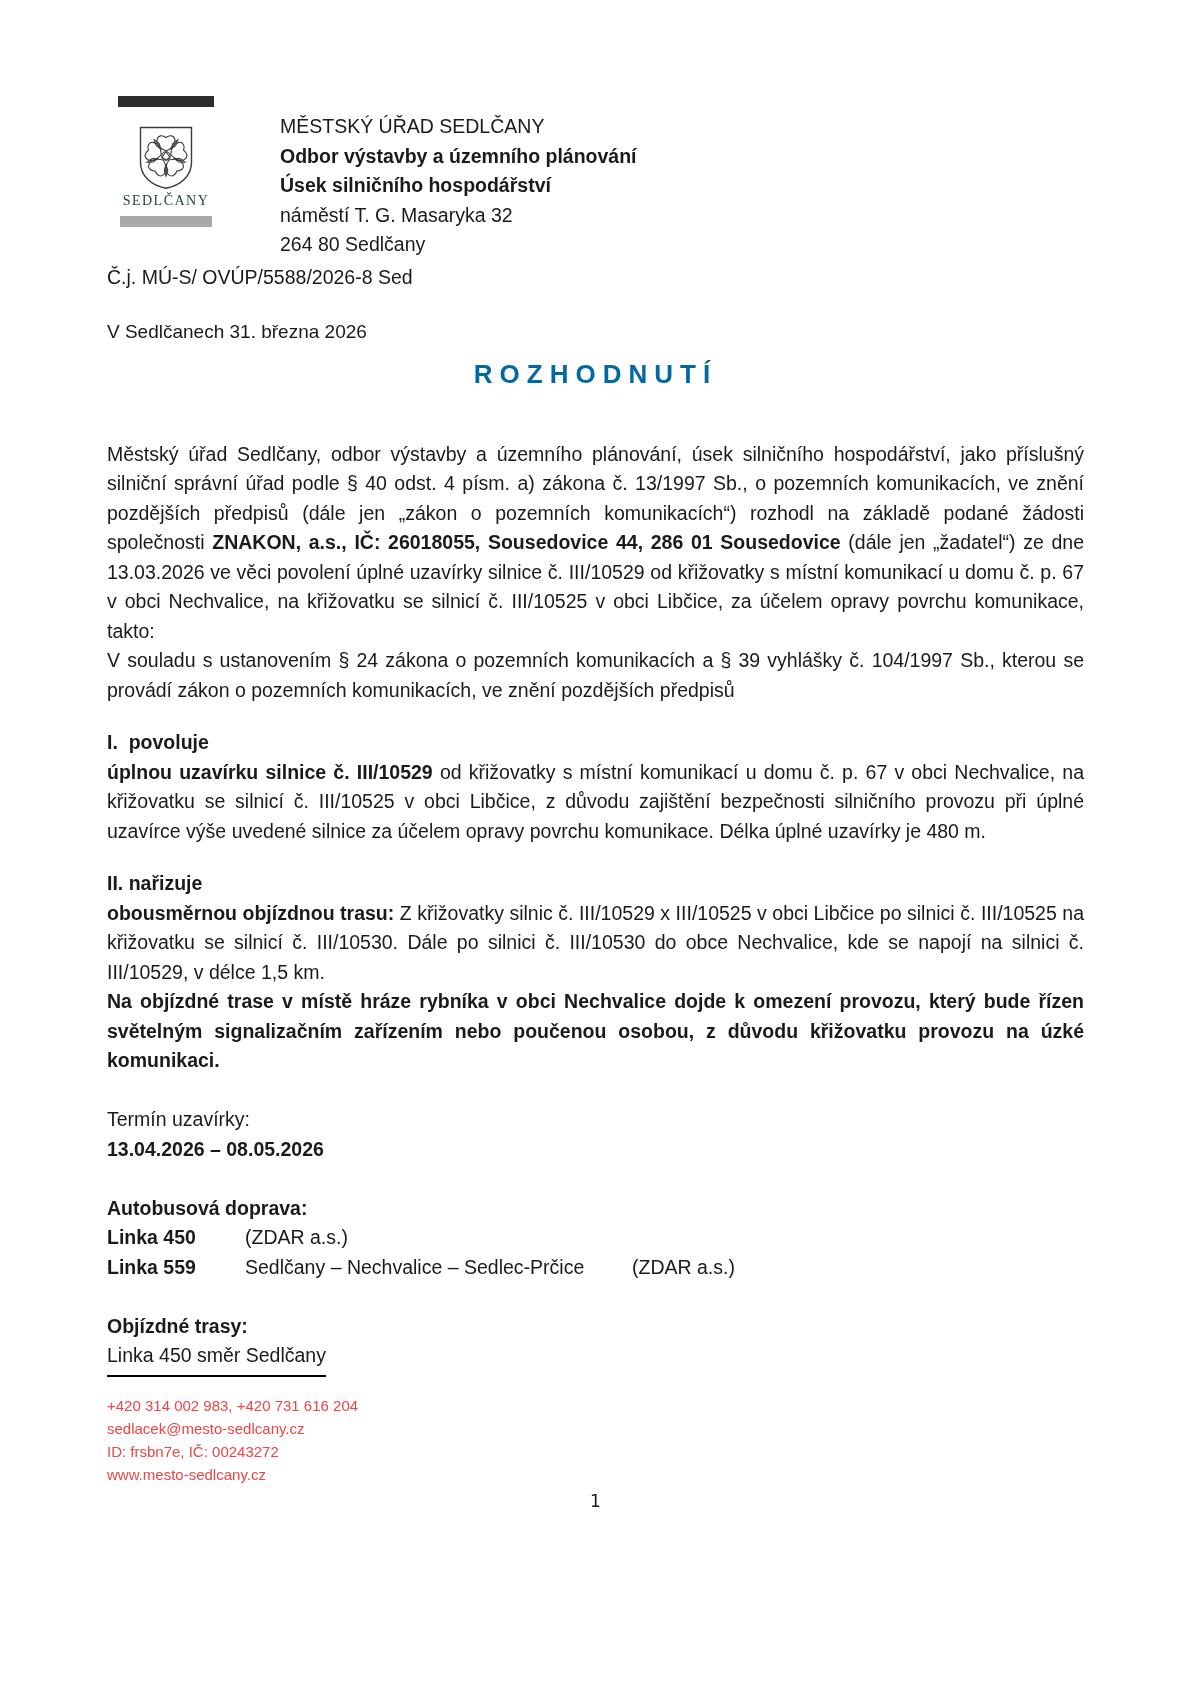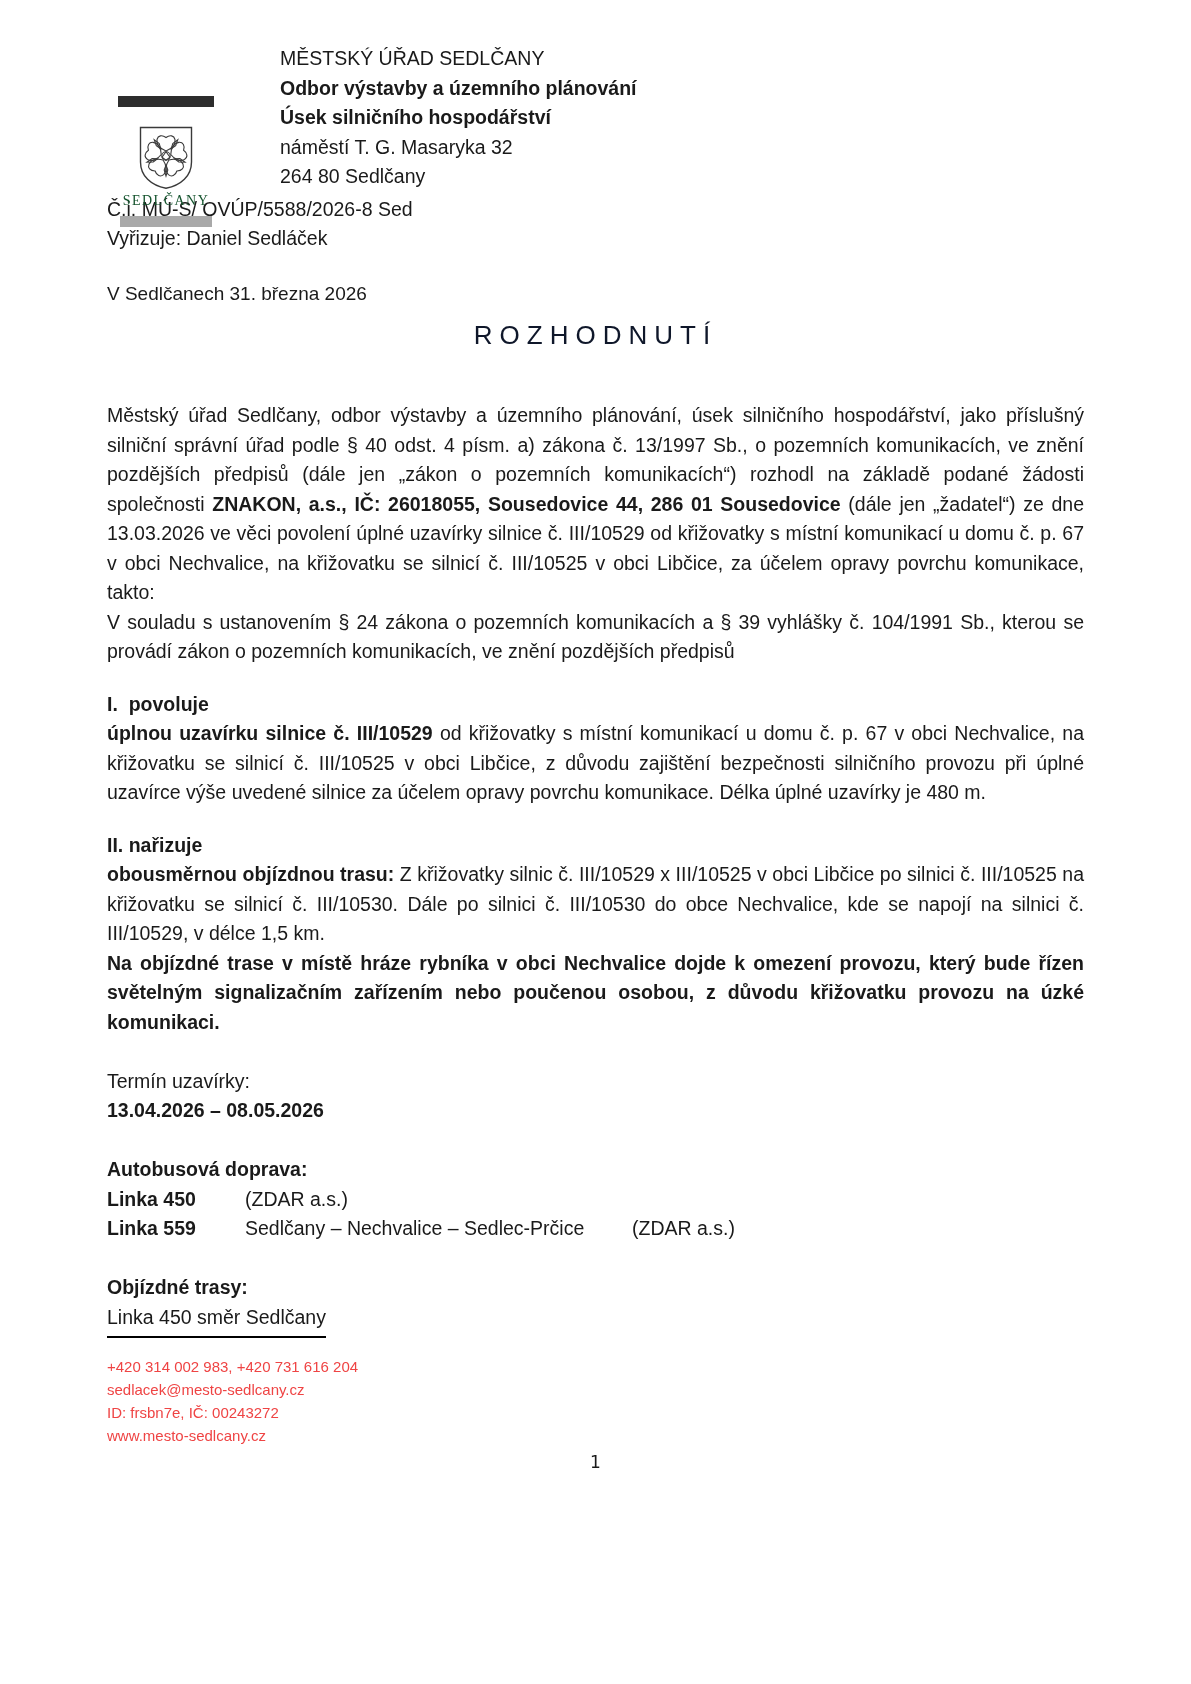--- a/index.html
+++ b/index.html
@@ -18,30 +18,30 @@
   .logo-block{position:absolute;left:118px;top:96px;width:96px;}
   .bar-top{width:96px;height:11px;background:#2d2d2d;}
   .shield-wrap{margin:19px 0 0 21px;width:54px;height:64px;}
   .logo-label{
     margin-top:3px;text-align:center;
     font-family:"Liberation Serif",serif;
     font-size:14px;letter-spacing:1.5px;color:#14532d;
   }
   .bar-bottom{width:92px;height:11px;background:#a9a9a9;margin:7px 0 0 2px;}
   
-  .office{margin:0;padding-top:44px;margin-left:173px;font-size:19.5px;line-height:29.5px;}
+  .office{margin:0;padding-top:112px;margin-left:173px;font-size:19.5px;line-height:29.5px;}
   .office .b{font-weight:bold;}
   
   .ref{margin-top:3px;font-size:19.5px;line-height:29.5px;}
   .date-line{margin-top:25px;font-size:19px;line-height:29.5px;}
   
   .doc-title{
     margin:10px 0 0 0;height:34px;line-height:34px;
-    text-align:center;font-size:26px;font-weight:normal;
-    letter-spacing:7px;color:#0f172a;
+    text-align:center;font-size:26px;font-weight:bold;
+    letter-spacing:7px;color:#0369a1;
   }
   
   p{margin:0;font-size:19.5px;line-height:29.5px;}
   .jst{text-align:justify;}
   .b{font-weight:bold;}
   .first-para{margin-top:49px;}
   .sec-head{margin-top:23px;font-weight:bold;white-space:pre-wrap;}
   .gap{margin-top:29.5px;}
   
   .bus-row{display:grid;grid-template-columns:138px 387px auto;font-size:19.5px;line-height:29.5px;}
@@ -90,30 +90,29 @@
   <div class="office">
     <div>MĚSTSKÝ ÚŘAD SEDLČANY</div>
     <div class="b">Odbor výstavby a územního plánování</div>
     <div class="b">Úsek silničního hospodářství</div>
     <div>náměstí T. G. Masaryka 32</div>
     <div>264 80 Sedlčany</div>
   </div>
 
   <div class="ref">
     <div>Č.j. MÚ-S/ OVÚP/5588/2026-8 Sed</div>
-    <div>Vyřizuje: Daniel Sedláček</div>
   </div>
 
   <div class="date-line">V Sedlčanech 31. března 2026</div>
 
   <h1 class="doc-title">ROZHODNUTÍ</h1>
 
   <p class="jst first-para"><span>Městský úřad Sedlčany, odbor výstavby a územního plánování, úsek silničního hospodářství, jako příslušný silniční správní úřad podle § 40 odst. 4 písm. a) zákona č. 13/1997 Sb., o pozemních komunikacích, ve znění pozdějších předpisů (dále jen „zákon o pozemních komunikacích“) rozhodl na základě podané žádosti společnosti </span><span class="b">ZNAKON, a.s., IČ: 26018055, Sousedovice 44, 286 01 Sousedovice</span><span> (dále jen „žadatel“) ze dne 13.03.2026 ve věci povolení úplné uzavírky silnice č. III/10529 od křižovatky s místní komunikací u domu č. p. 67 v obci Nechvalice, na křižovatku se silnicí č. III/10525 v obci Libčice, za účelem opravy povrchu komunikace, takto:</span></p>
 
-  <p class="jst">V souladu s ustanovením § 24 zákona o pozemních komunikacích a § 39 vyhlášky č. 104/1991 Sb., kterou se provádí zákon o pozemních komunikacích, ve znění pozdějších předpisů</p>
+  <p class="jst">V souladu s ustanovením § 24 zákona o pozemních komunikacích a § 39 vyhlášky č. 104/1997 Sb., kterou se provádí zákon o pozemních komunikacích, ve znění pozdějších předpisů</p>
 
   <p class="sec-head">I.&nbsp; povoluje</p>
   <p class="jst"><span class="b">úplnou uzavírku silnice č. III/10529</span><span> od křižovatky s místní komunikací u domu č. p. 67 v obci Nechvalice, na křižovatku se silnicí č. III/10525 v obci Libčice, z důvodu zajištění bezpečnosti silničního provozu při úplné uzavírce výše uvedené silnice za účelem opravy povrchu komunikace. Délka úplné uzavírky je 480 m.</span></p>
 
   <p class="sec-head">II. nařizuje</p>
   <p class="jst"><span class="b">obousměrnou objízdnou trasu:</span><span> Z křižovatky silnic č. III/10529 x III/10525 v obci Libčice po silnici č. III/10525 na křižovatku se silnicí č. III/10530. Dále po silnici č. III/10530 do obce Nechvalice, kde se napojí na silnici č. III/10529, v délce 1,5 km.</span></p>
   <p class="jst b">Na objízdné trase v místě hráze rybníka v obci Nechvalice dojde k omezení provozu, který bude řízen světelným signalizačním zařízením nebo poučenou osobou, z důvodu křižovatku provozu na úzké komunikaci.</p>
 
   <p class="gap">Termín uzavírky:</p>
   <p class="b">13.04.2026 – 08.05.2026</p>

